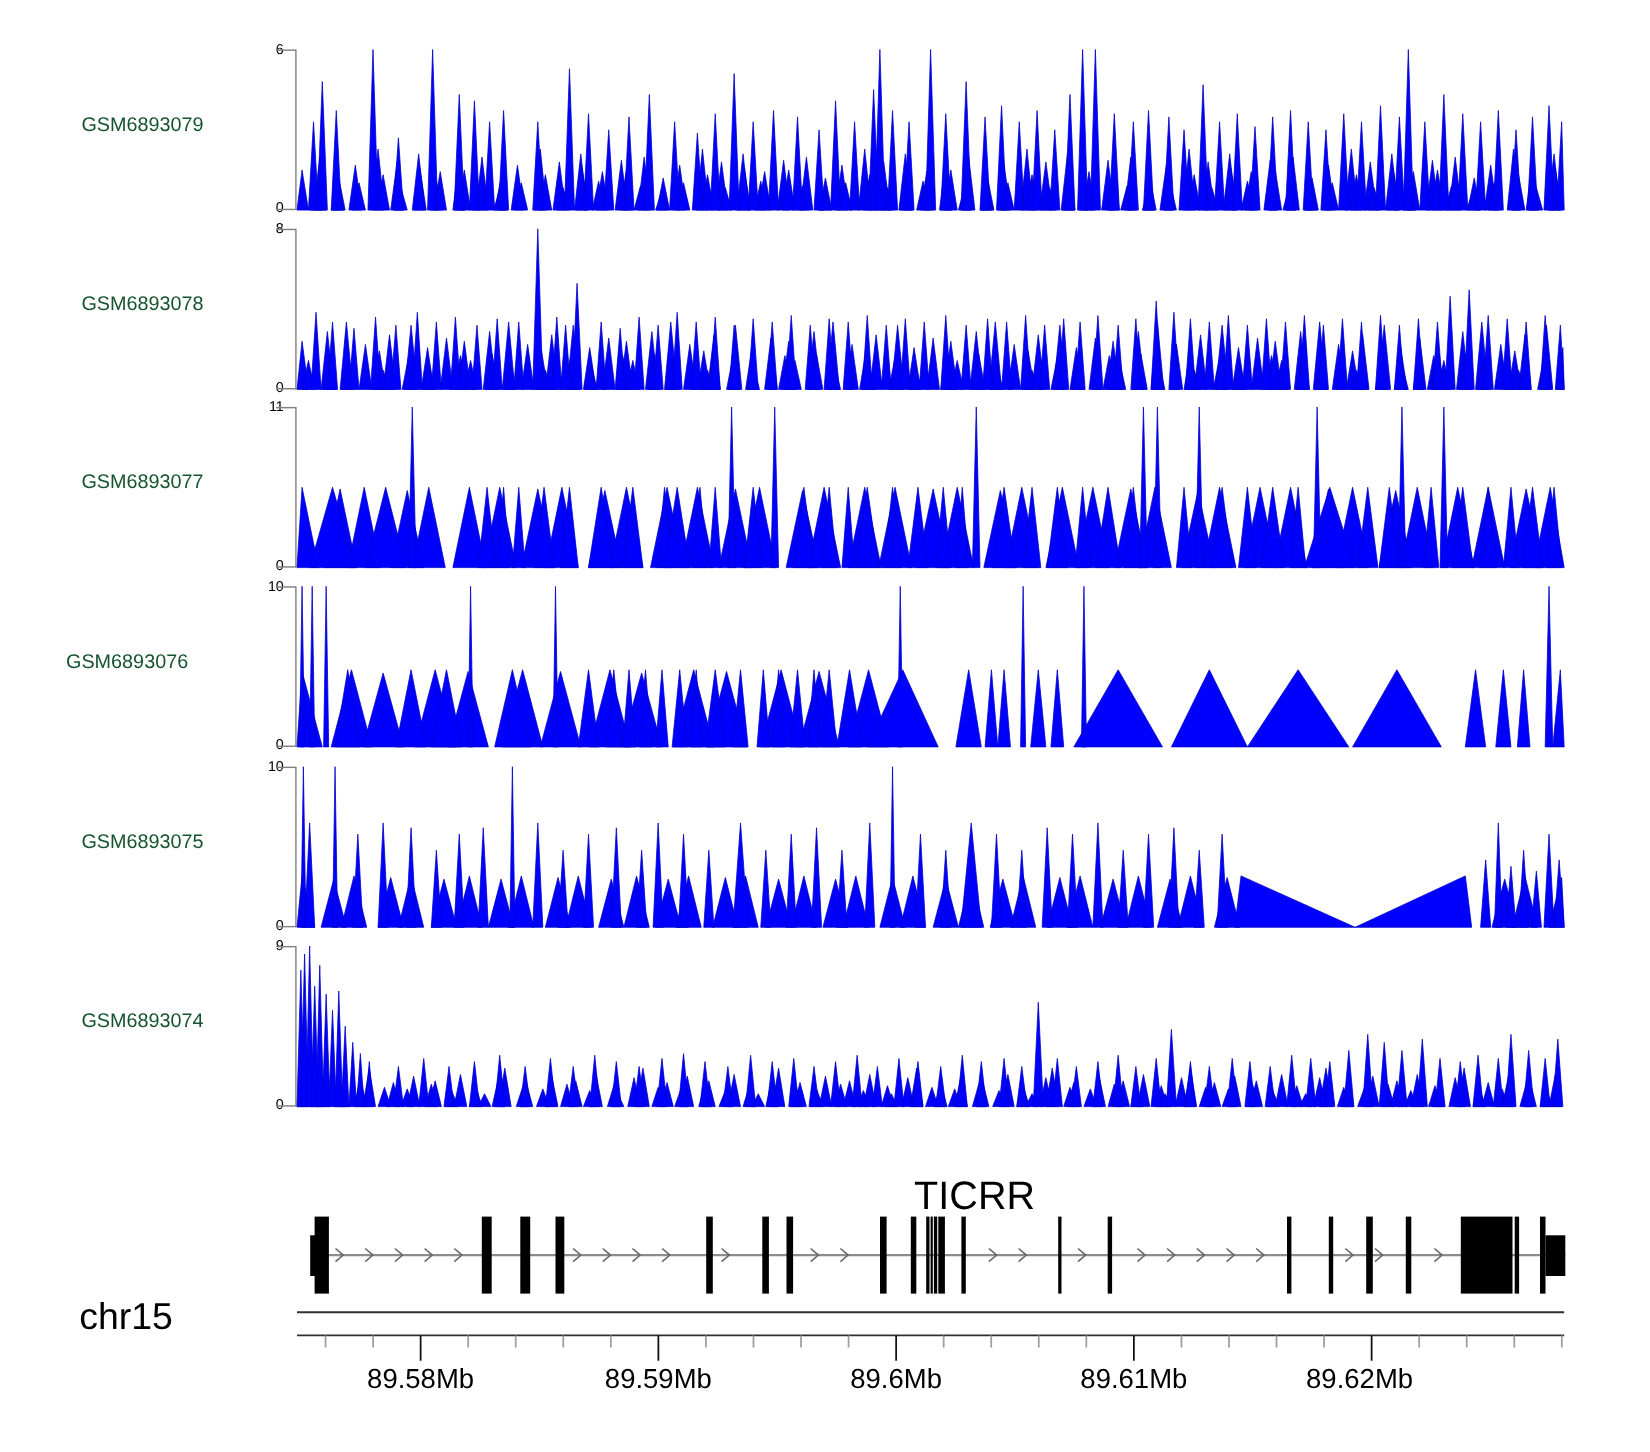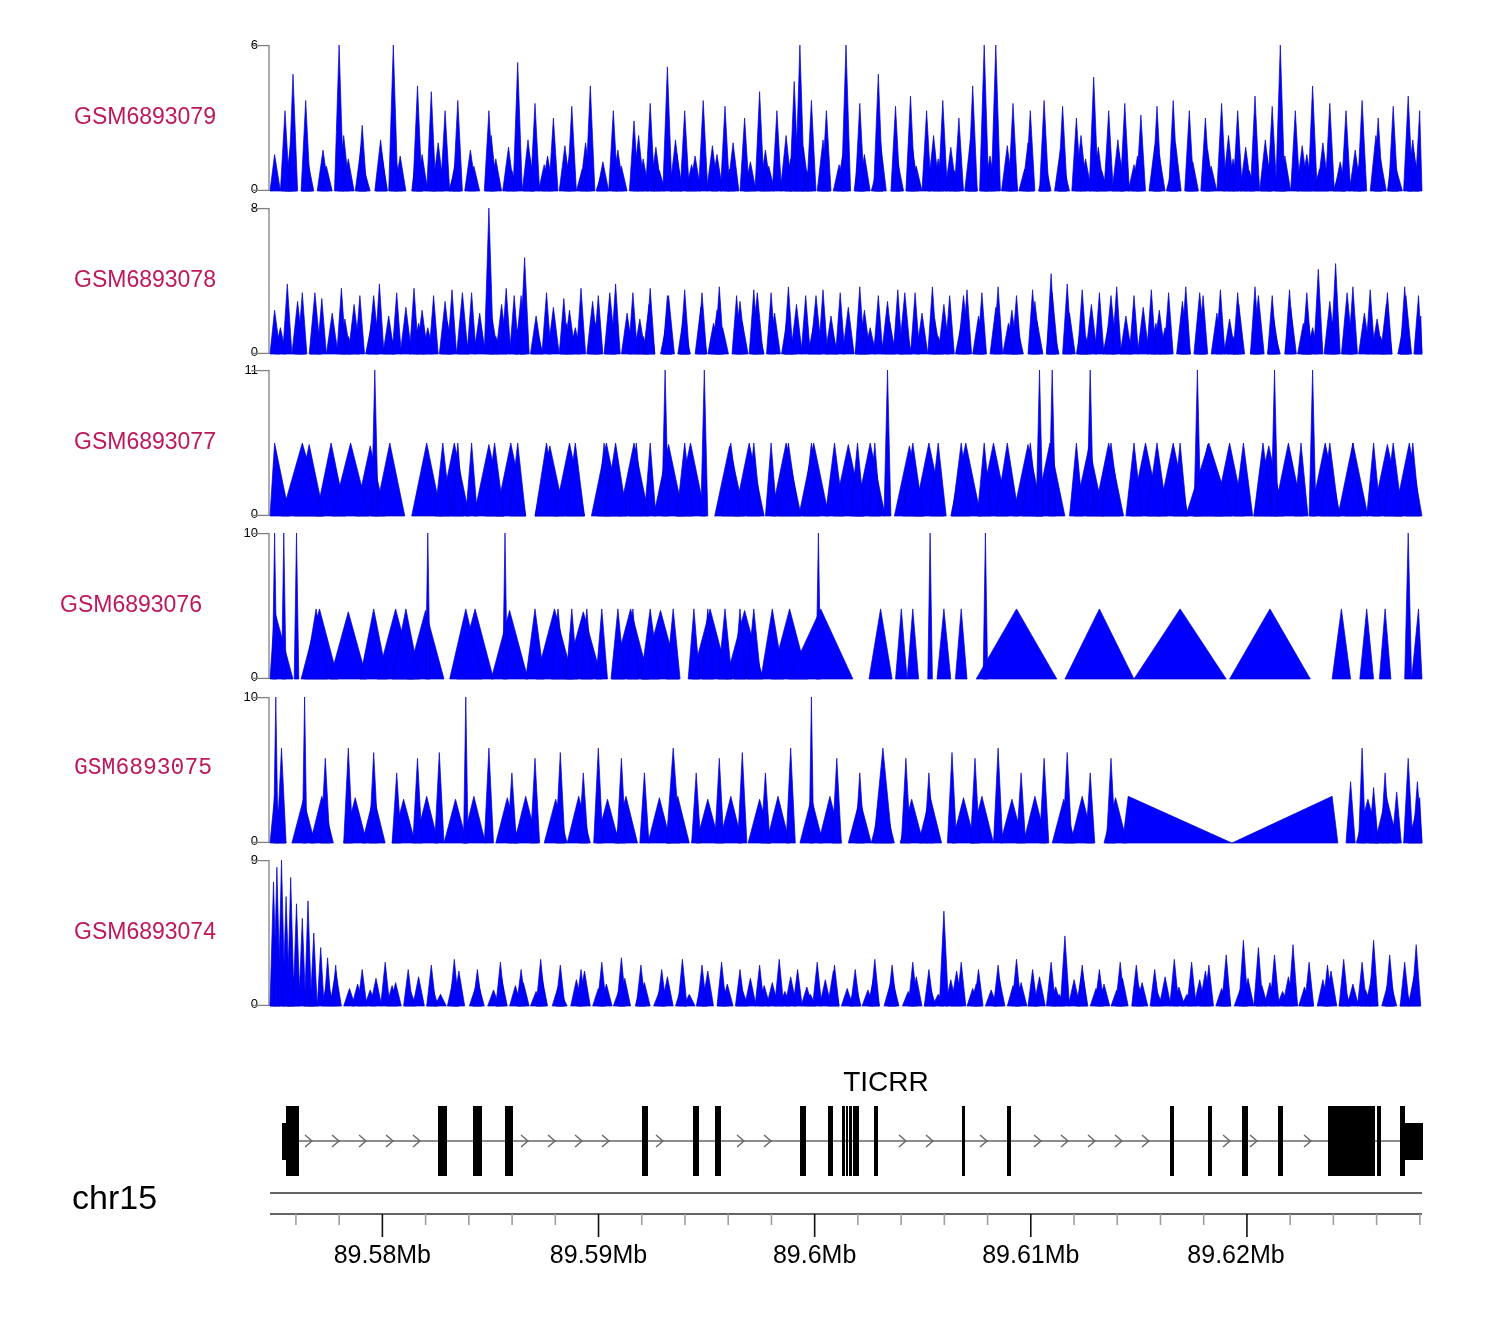--- a/index.html
+++ b/index.html
@@ -1,21 +1,21 @@
 <!DOCTYPE html>
 <html><head>
 <meta charset="utf-8">
 <style>
   html,body{margin:0;padding:0;background:#ffffff;}
   .stage{position:relative;width:1500px;height:1320px;background:#ffffff;overflow:hidden;
          font-family:"Liberation Sans", sans-serif;}
   .abs{position:absolute;}
-  .track-label{font-size:23px;color:#be185d;white-space:nowrap;}
+  .track-label{font-size:18px;color:#14532d;white-space:nowrap;}
   .ytick{font-size:13px;color:#000;text-align:right;width:46px;}
-  .gene-title{font-size:28px;color:#000;text-align:center;}
+  .gene-title{font-size:36px;color:#000;text-align:center;}
   .chrom-label{font-size:34px;color:#000;}
   .axis-label{font-size:25px;color:#000;text-align:center;width:140px;}
 </style>
 </head>
 <body>
 
 <div class="stage">
   <section class="abs" id="tracks-layer" style="left:0;top:0;width:1500px;height:1060px;">
       <div class="abs track-label" style="left: 74px; top: 103px;">GSM6893079</div>
       <div class="abs ytick" style="left: 212px; top: 37px;">6</div>
@@ -574,21 +574,21 @@
         <polygon points="706.2,146 746.5,75.9 786.8,146" fill="#0000ff" stroke="#0000c8" stroke-width="0.7"></polygon>
         <polygon points="794.9,146 829.4,75.9 864.0,146" fill="#0000ff" stroke="#0000c8" stroke-width="0.7"></polygon>
         <polygon points="864.0,146 910.1,75.9 956.2,146" fill="#0000ff" stroke="#0000c8" stroke-width="0.7"></polygon>
         <polygon points="959.6,146 999.9,75.9 1040.3,146" fill="#0000ff" stroke="#0000c8" stroke-width="0.7"></polygon>
         <polygon points="1062.1,146 1071.4,75.9 1080.6,146" fill="#0000ff" stroke="#0000c8" stroke-width="0.7"></polygon>
         <polygon points="1089.8,146 1096.7,75.9 1103.6,146" fill="#0000ff" stroke="#0000c8" stroke-width="0.7"></polygon>
         <polygon points="1109.4,146 1115.1,75.9 1120.9,146" fill="#0000ff" stroke="#0000c8" stroke-width="0.7"></polygon>
         <polygon points="1134.7,146 1138.2,0.0 1141.6,146" fill="#0000ff" stroke="#0000c8" stroke-width="0.7"></polygon>
         <polygon points="1141.6,146 1148.5,75.9 1152.0,146" fill="#0000ff" stroke="#0000c8" stroke-width="0.7"></polygon>
       </svg>
-      <div class="abs track-label" style="left: 74px; top: 755px; font-family: Liberation Mono, monospace;">GSM6893075</div>
+      <div class="abs track-label" style="left: 74px; top: 755px;">GSM6893075</div>
       <div class="abs ytick" style="left: 212px; top: 689px;">10</div>
       <div class="abs ytick" style="left: 212px; top: 833px;">0</div>
       <svg width="1174" height="146" viewBox="-22 0 1174 146" style="position: absolute; left: 248px; top: 697px; overflow: visible;">
         <line x1="-1" y1="0" x2="-1" y2="146" stroke="#808080" stroke-width="1.3"></line>
         <line x1="-19" y1="0.6" x2="-1" y2="0.6" stroke="#808080" stroke-width="1.3"></line>
         <line x1="-19" y1="145.4" x2="-1" y2="145.4" stroke="#808080" stroke-width="1.3"></line>
         <polygon points="0.0,146 4.6,99.3 16.1,146" fill="#0000ff" stroke="#0000c8" stroke-width="0.7"></polygon>
         <polygon points="21.9,146 33.4,102.2 44.9,146" fill="#0000ff" stroke="#0000c8" stroke-width="0.7"></polygon>
         <polygon points="40.3,146 51.8,99.3 63.4,146" fill="#0000ff" stroke="#0000c8" stroke-width="0.7"></polygon>
         <polygon points="73.7,146 85.2,100.7 96.8,146" fill="#0000ff" stroke="#0000c8" stroke-width="0.7"></polygon>

